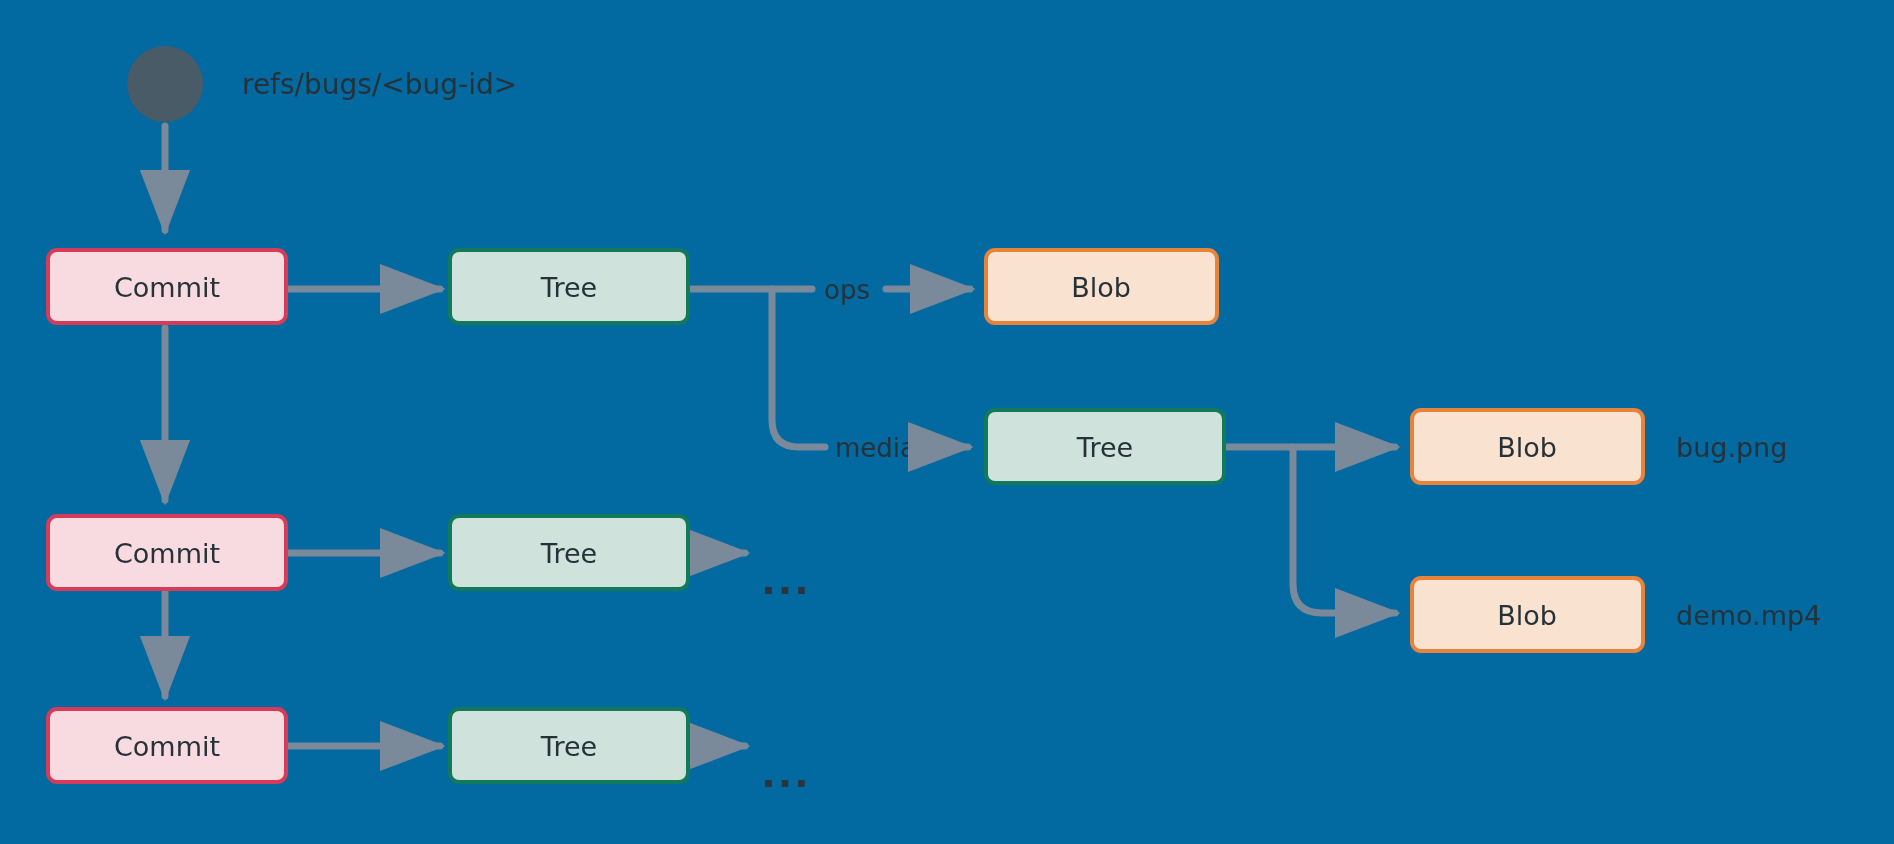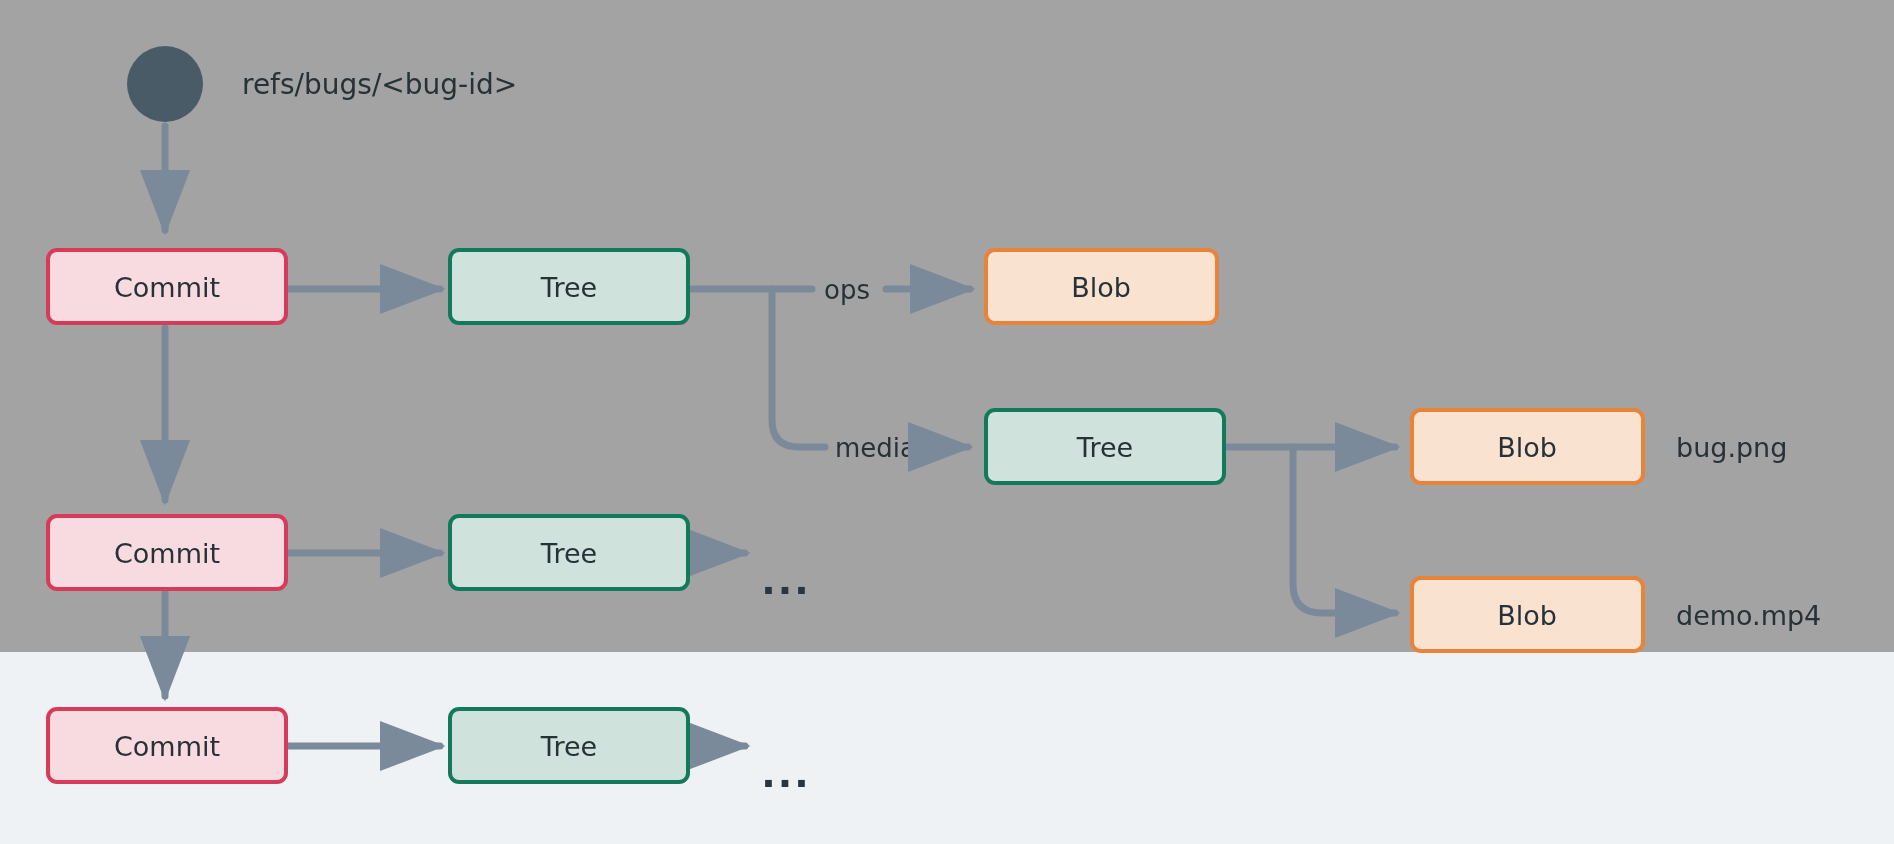--- a/index.html
+++ b/index.html
@@ -9,22 +9,22 @@
   }
   body {
     width: 1894px;
     height: 844px;
     overflow: hidden;
     font-family: "DejaVu Sans", sans-serif;
   }
   #diagram-root {
     position: relative;
     width: 1894px;
-    height: 652px;
-    background: #a3a3a3;
+    height: 844px;
+    background: #0369a1;
     text-decoration: underline;
   }
   svg#graph {
     position: absolute;
     top: 0;
     left: 0;
     width: 1894px;
     height: 844px;
     display: block;
   }

